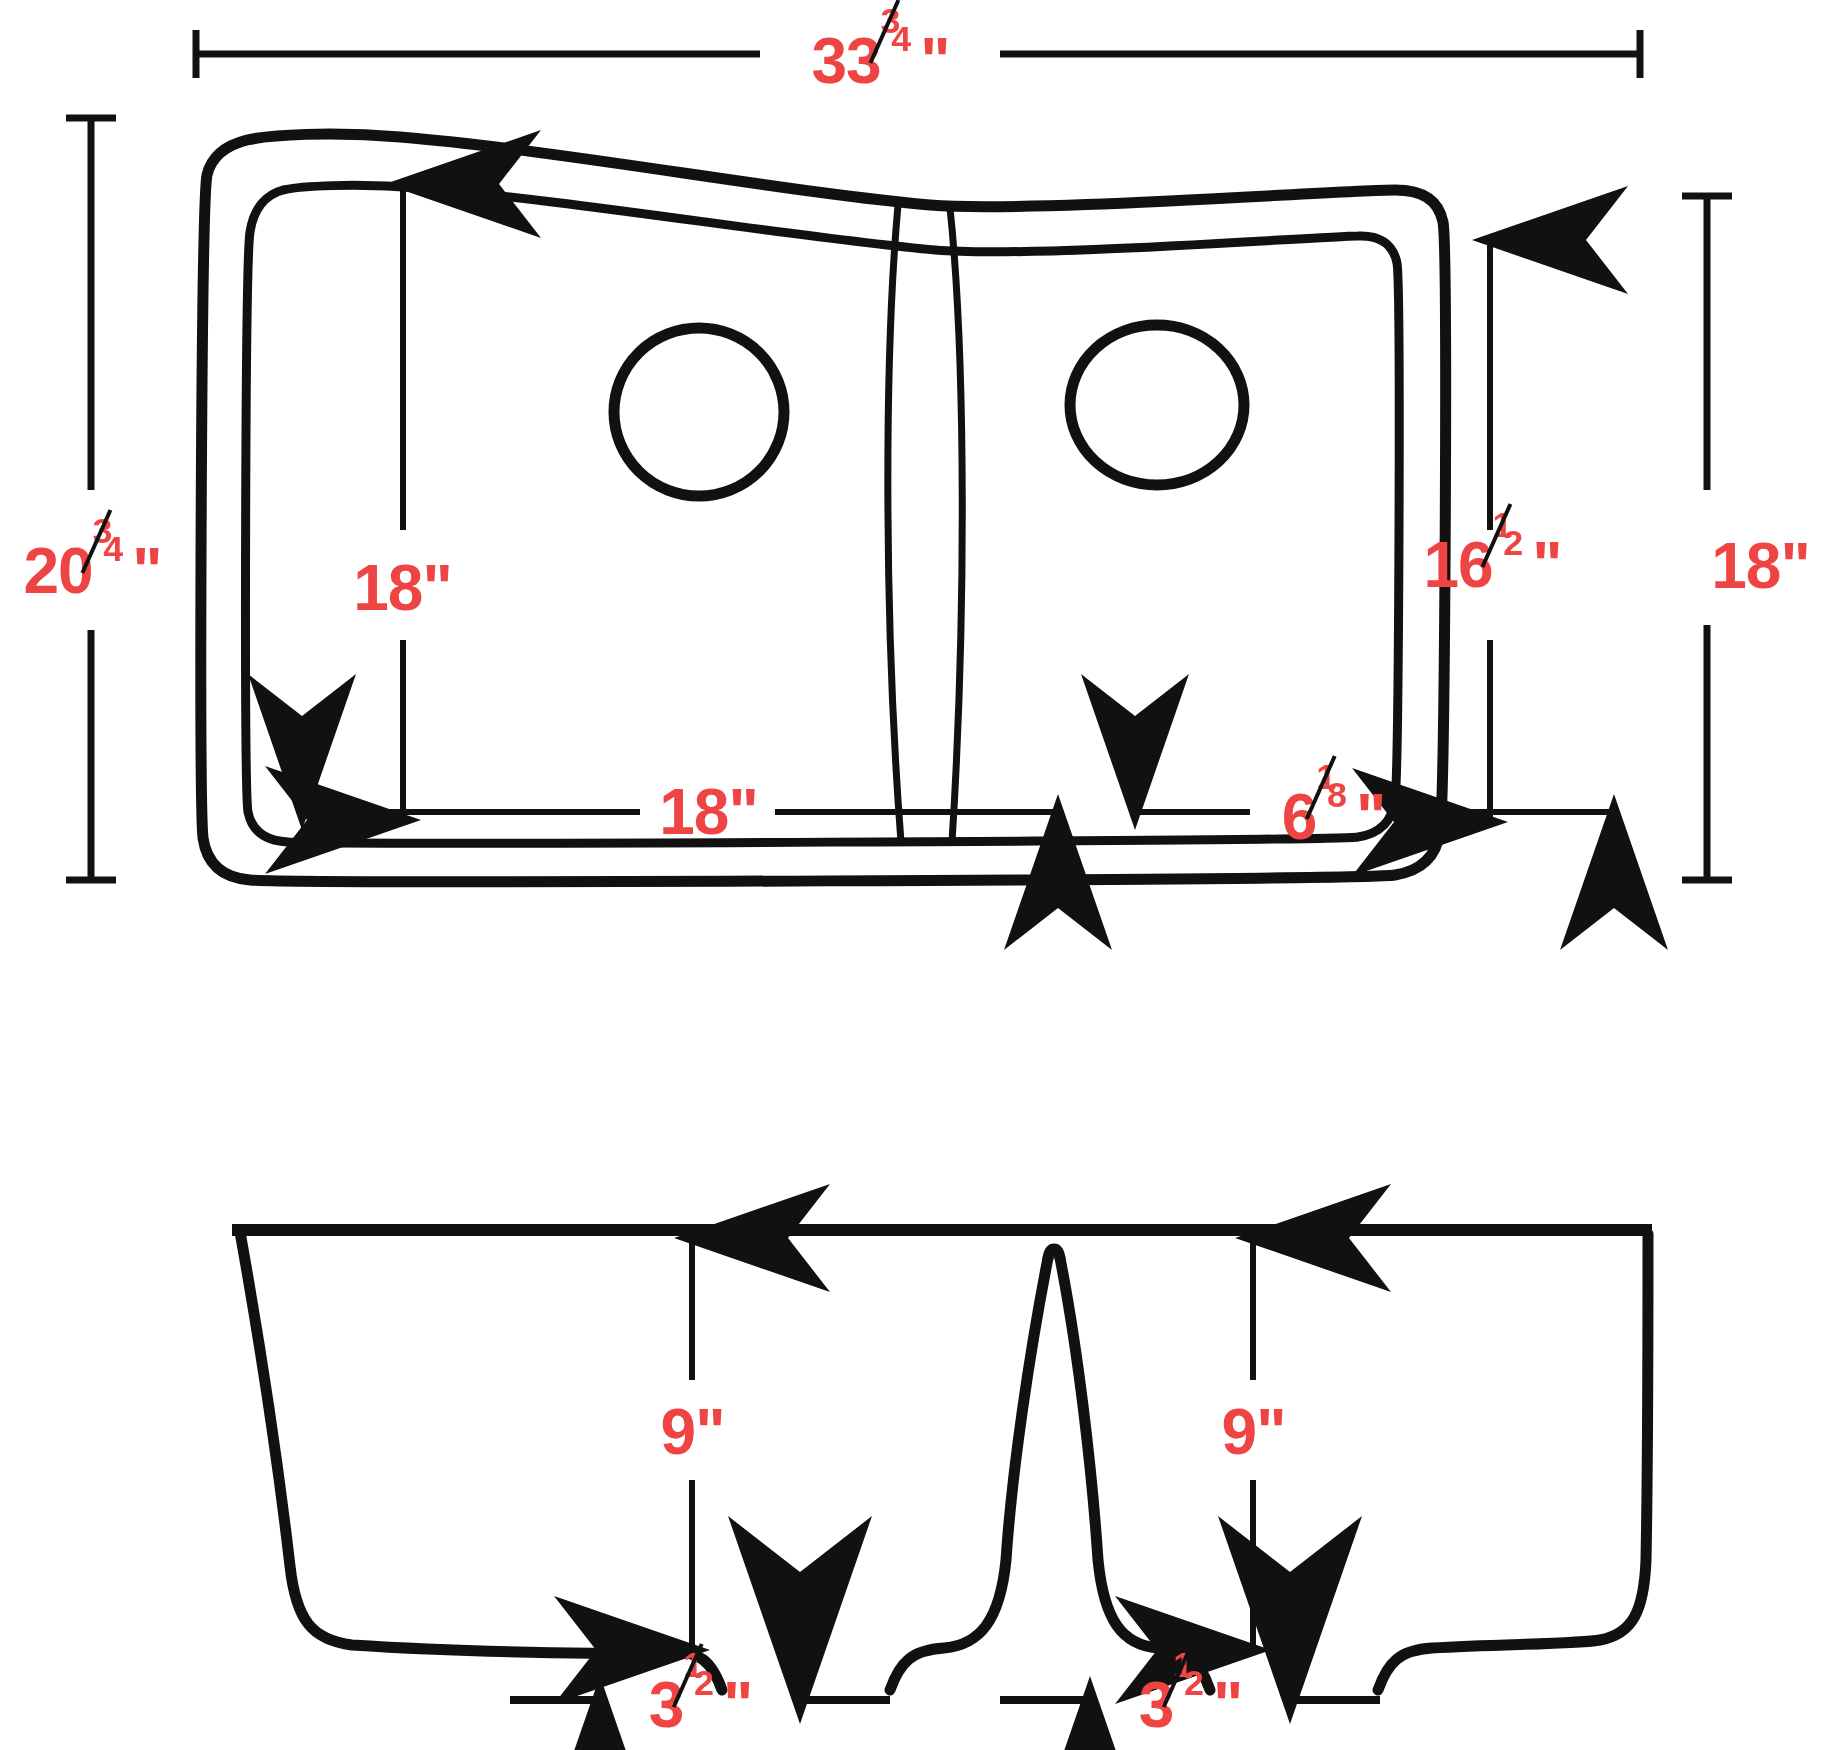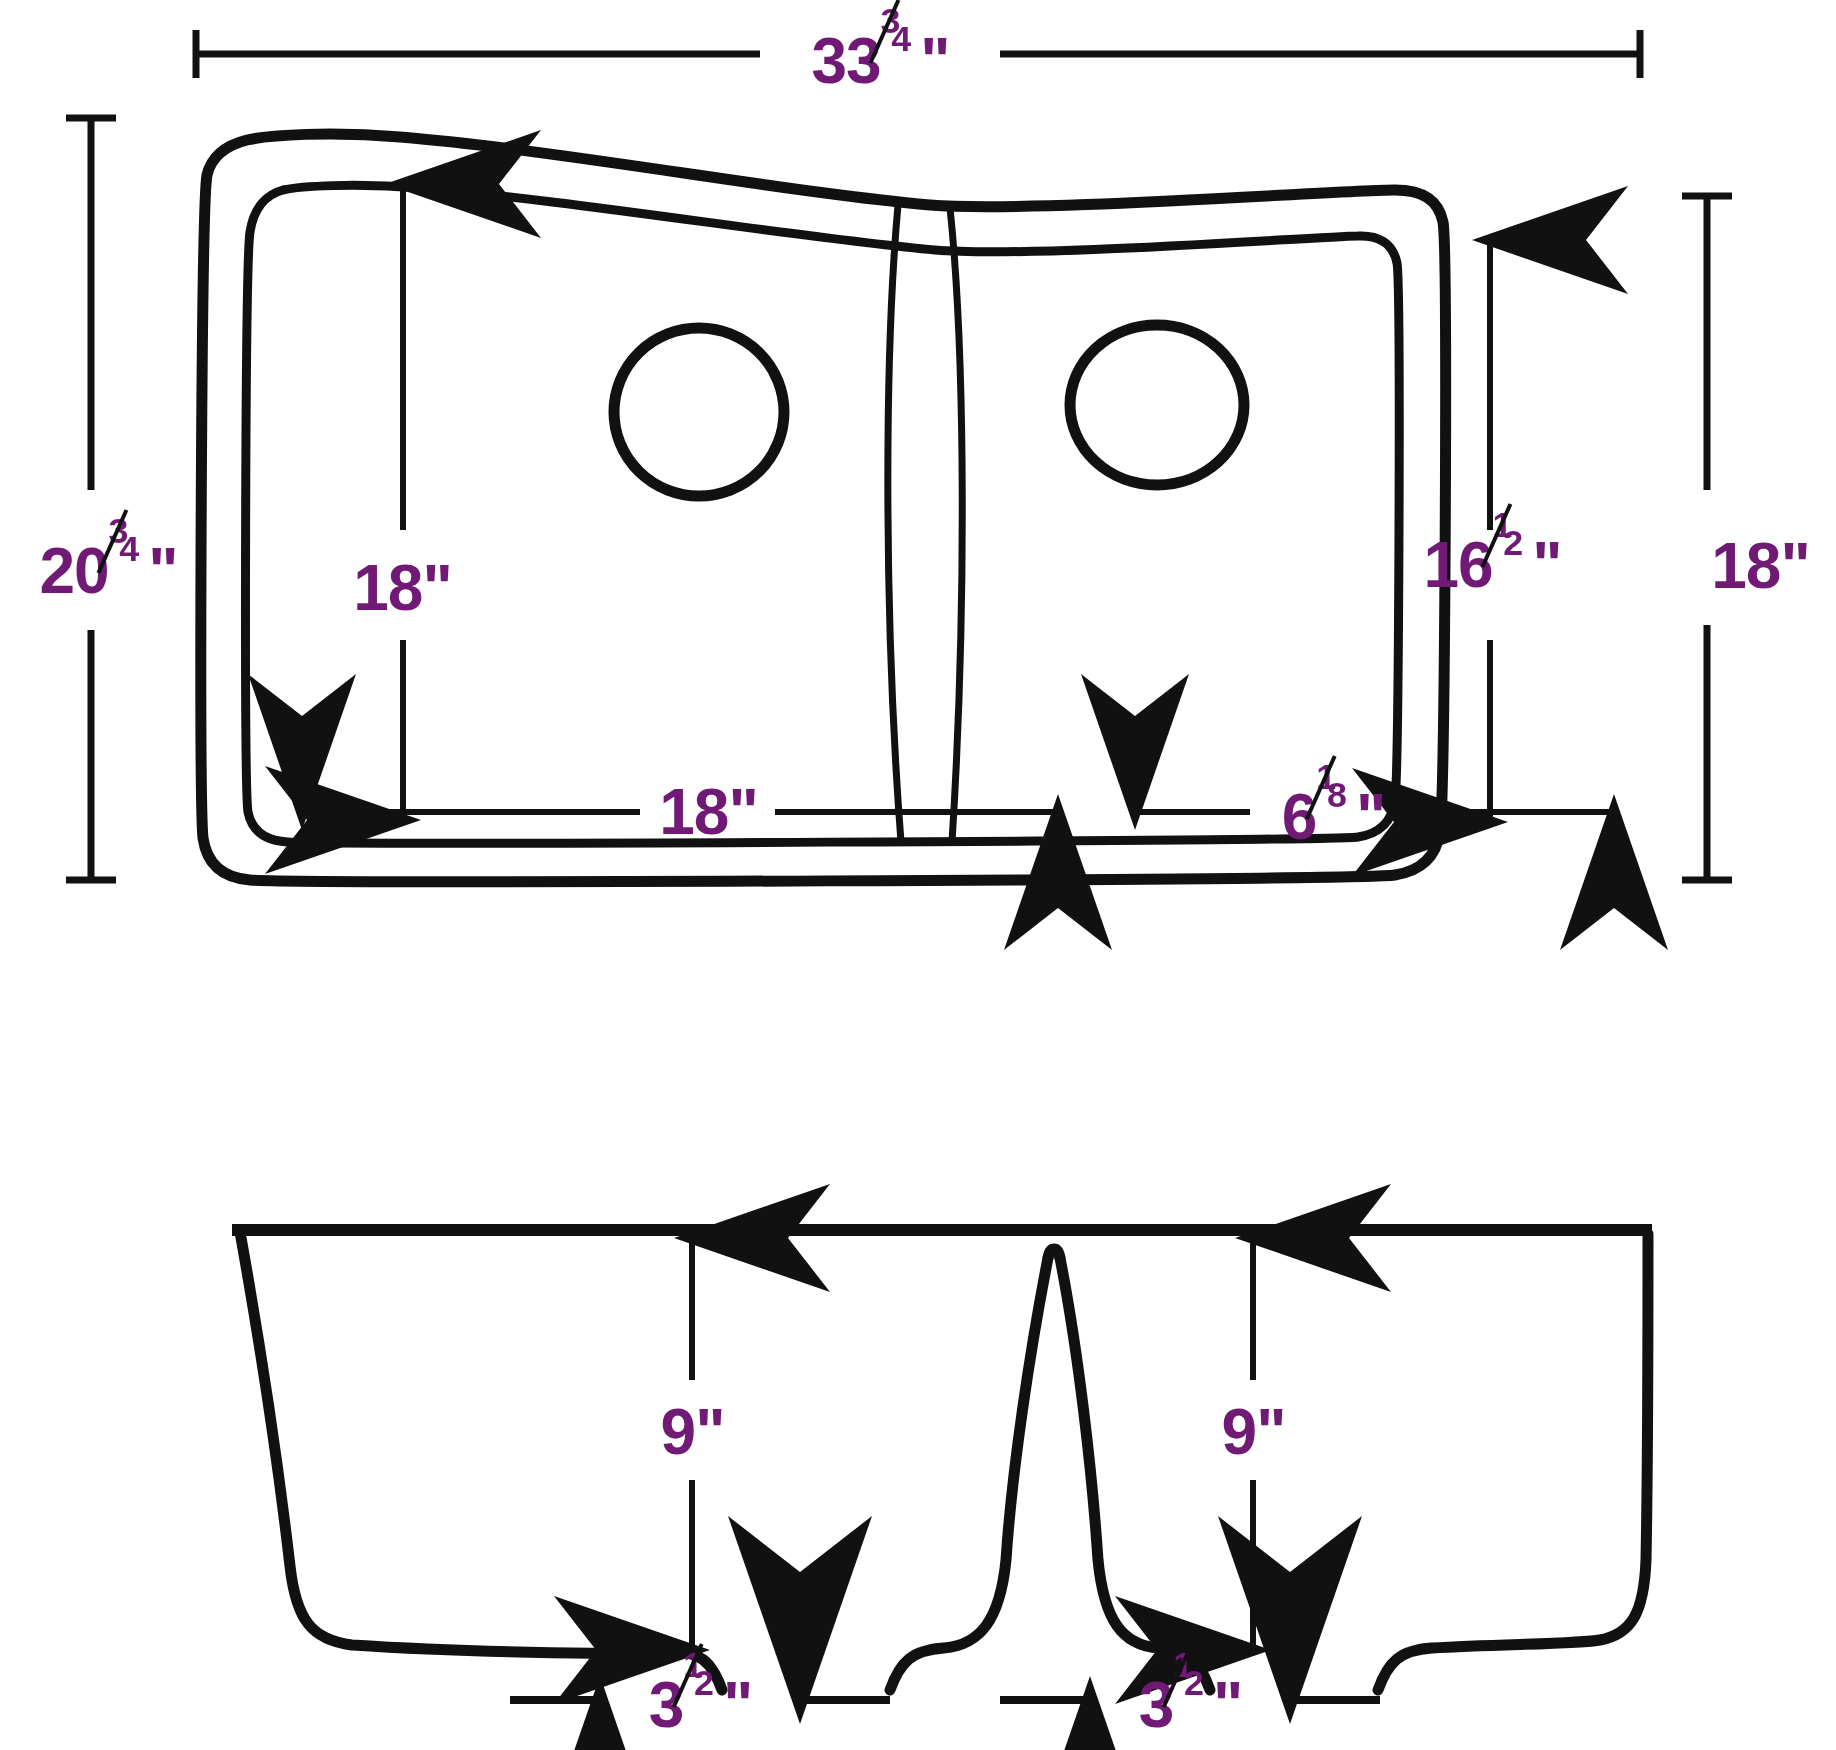--- a/index.html
+++ b/index.html
@@ -20,21 +20,21 @@
   #drawing {
     position: absolute;
     left: 0;
     top: 0;
     width: 1836px;
     height: 1750px;
   }
   
   .dim {
     position: absolute;
-    color: #701a75;
+    color: #ef4444;
     font-family: "Liberation Sans", sans-serif;
     font-weight: 700;
     white-space: nowrap;
     line-height: 1;
     user-select: none;
   }
   .dim .whole {
     font-size: 64px;
     letter-spacing: -1px;
   }
@@ -223,21 +223,21 @@
     <g>
       <line x1="1000" y1="1700" x2="1090" y2="1700" stroke="#111111" stroke-width="8" marker-end="url(#arrEndUp)"></line>
       <line x1="1380" y1="1700" x2="1290" y2="1700" stroke="#111111" stroke-width="8" marker-end="url(#arrEndUp)"></line>
     </g>
   </svg>
 
   <div class="dim center" style="left:880px; top:56px;">
     <span class="whole">33</span><span class="frac"><span class="num">3</span><span class="bar"></span><span class="den">4</span></span><span class="inch">"</span>
   </div>
 
-  <div class="dim center" style="left:92px; top:566px;margin-left:16px;">
+  <div class="dim center" style="left:92px; top:566px;">
     <span class="whole">20</span><span class="frac"><span class="num">3</span><span class="bar"></span><span class="den">4</span></span><span class="inch">"</span>
   </div>
 
   <div class="dim center" style="left:1760px; top:566px;">
     <span class="whole">18</span><span class="inch">"</span>
   </div>
 
   <div class="dim center" style="left:402px; top:588px;">
     <span class="whole">18</span><span class="inch">"</span>
   </div>

